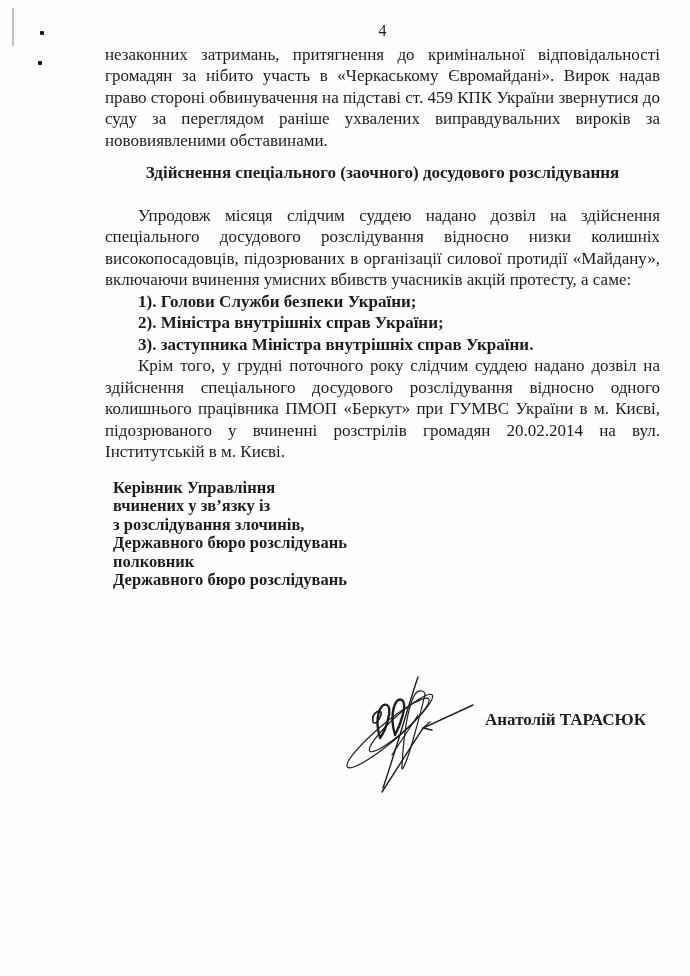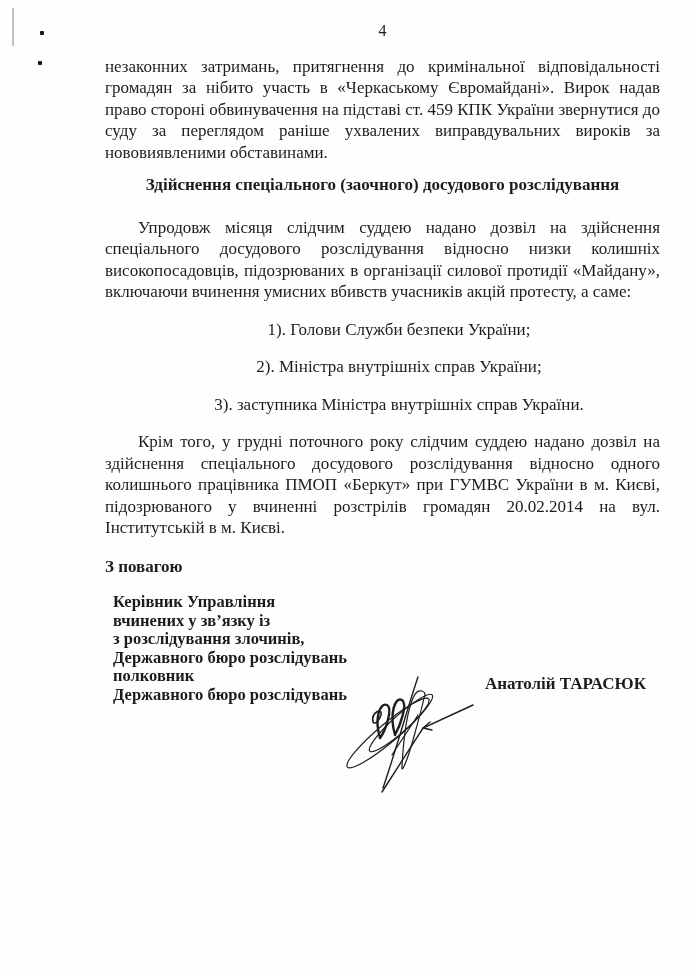--- a/index.html
+++ b/index.html
@@ -21,46 +21,46 @@
     line-height: 21.5px;
   }
   .page-number {
     text-align: center;
     font-size: 16px;
   }
   p.body {
     margin: 0;
     text-align: justify;
   }
-  p.first { margin-top: 14px; }
+  p.first { margin-top: 2px; }
   .heading {
     margin: 11px 0 21px 0;
     font-size: 17px;
     font-weight: bold;
     text-align: center;
     line-height: 21.5px;
   }
   .indent { text-indent: 33px; font-family: Liberation Serif, serif; }
-  .list-item { margin: 16px; padding-left: 33px; text-align: center; }
+  .list-item { margin: 0; padding-left: 33px; text-align: left; font-weight: bold; }
   .p4 { margin-top: 6px; }
   .closing {
     margin-top: 17px;
     font-weight: bold;
   }
   .sig-block {
     margin-top: 16px;
     font-weight: bold;
     font-size: 16.5px;
     line-height: 18.6px;
     margin-left: 8px;
   }
   .signer-name {
     position: absolute;
     left: 485px;
-    top: 674px;
+    top: 710px;
     font-size: 17px;
     font-weight: bold;
     white-space: nowrap;
   }
   .signature-svg {
     position: absolute;
     left: 340px;
     top: 660px;
     width: 140px;
     height: 140px;
@@ -91,21 +91,20 @@
 
     <p class="body indent">Упродовж місяця слідчим суддею надано дозвіл на здійснення спеціального досудового розслідування відносно низки колишніх високопосадовців, підозрюваних в організації силової протидії «Майдану», включаючи вчинення умисних вбивств учасників акцій протесту, а саме:</p>
 
     <div class="list-item">1). Голови Служби безпеки України;</div>
     <div class="list-item">2). Міністра внутрішніх справ України;</div>
     <div class="list-item">3). заступника Міністра внутрішніх справ України.</div>
 
     <p class="body indent">Крім того, у грудні поточного року слідчим суддею надано дозвіл на здійснення спеціального досудового розслідування відносно одного колишнього працівника ПМОП «Беркут» при ГУМВС України в м. Києві, підозрюваного у вчиненні розстрілів громадян 20.02.2014 на вул. Інститутській в м. Києві.</p>
 
 
-    <div class="closing">З повагою</div>
 
     <div class="sig-block">
       <div>Керівник Управління</div>
       <div>вчинених у зв’язку із</div>
       <div>з розслідування злочинів,</div>
       <div>Державного бюро розслідувань</div>
       <div>полковник</div>
       <div>Державного бюро розслідувань</div>
     </div>
   </div>

